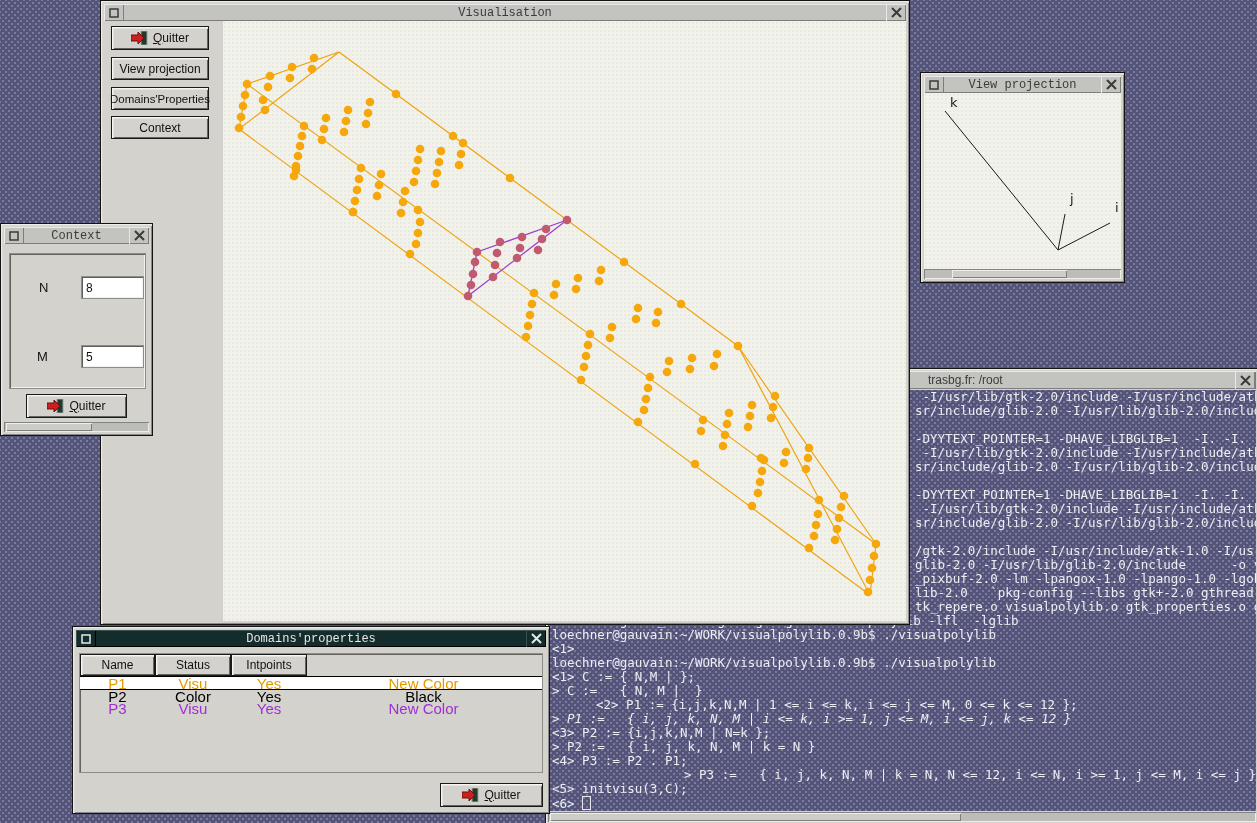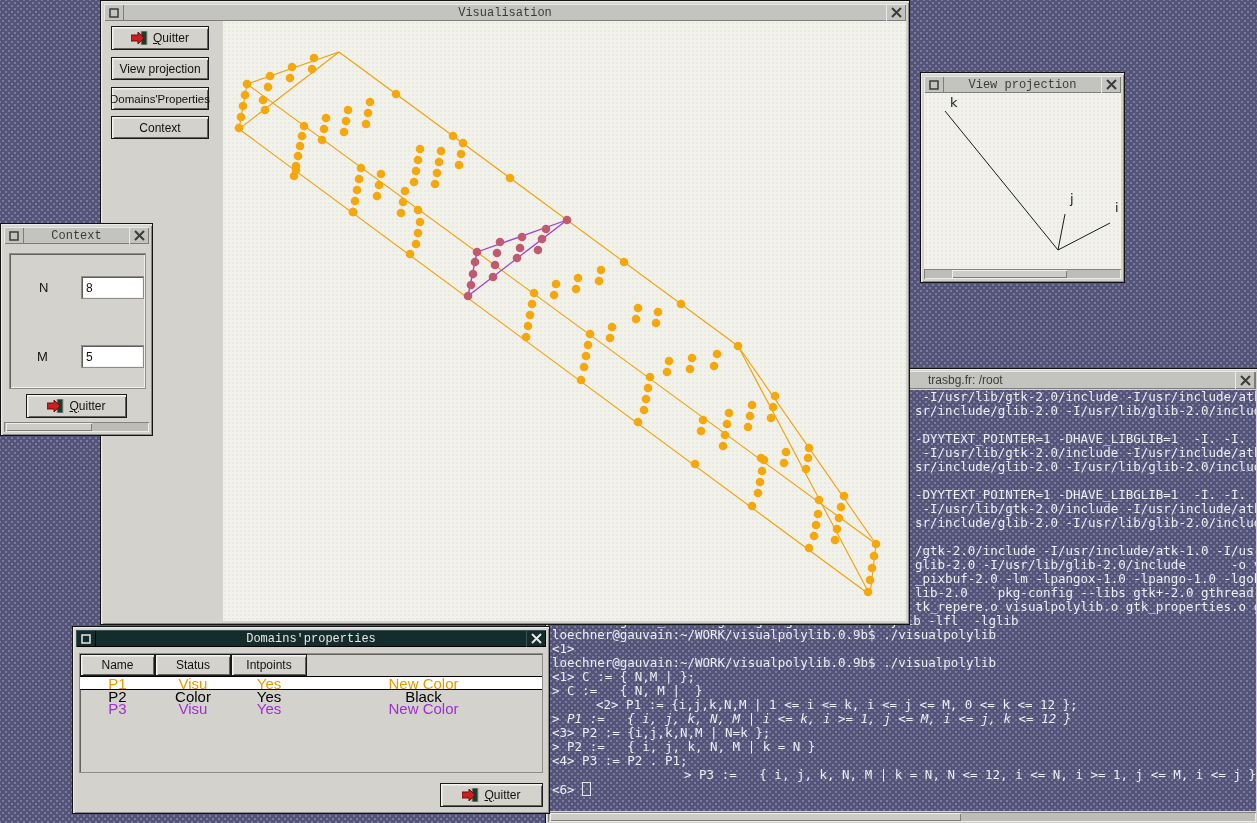--- a/index.html
+++ b/index.html
@@ -107,20 +107,21 @@
         <div class="tline" style="padding-left: 4px;">&lt;1&gt;</div>
         <div class="tline" style="padding-left: 4px;">loechner@gauvain:~/WORK/visualpolylib.0.9b$ ./visualpolylib</div>
         <div class="tline" style="padding-left: 4px;">&lt;1&gt; C := { N,M | };</div>
         <div class="tline" style="padding-left: 4px;">&gt; C :=   { N, M |  }</div>
         <div class="tline" style="padding-left: 4px; margin-left: 44px;">&lt;2&gt; P1 := {i,j,k,N,M | 1 &lt;= i &lt;= k, i &lt;= j &lt;= M, 0 &lt;= k &lt;= 12 };</div>
         <div class="tline" style="padding-left: 4px; font-style: italic;">&gt; P1 :=   { i, j, k, N, M | i &lt;= k, i &gt;= 1, j &lt;= M, i &lt;= j, k &lt;= 12 }</div>
         <div class="tline" style="padding-left: 4px;">&lt;3&gt; P2 := {i,j,k,N,M | N=k };</div>
         <div class="tline" style="padding-left: 4px;">&gt; P2 :=   { i, j, k, N, M | k = N }</div>
         <div class="tline" style="padding-left: 4px;">&lt;4&gt; P3 := P2 . P1;</div>
         <div class="tline" style="padding-left: 20px; text-align: right;">&gt; P3 :=   { i, j, k, N, M | k = N, N &lt;= 12, i &lt;= N, i &gt;= 1, j &lt;= M, i &lt;= j }</div>
+        <div class="tline" style="padding-left: 4px;">&lt;5&gt; initvisu(3,C);</div>
         <div class="tline" style="padding-left: 4px;">&lt;6&gt; <span class="tcursor"></span></div>
       </div>
     <div class="hscroll" style="left:2px;right:2px;bottom:2px;">
       <div class="hthumb" style="left:2px;width:58%;"></div>
     </div>
   </div>
 
   <div id="win-main" class="win">
     <div class="titlebar">
       <span class="tbtn">

